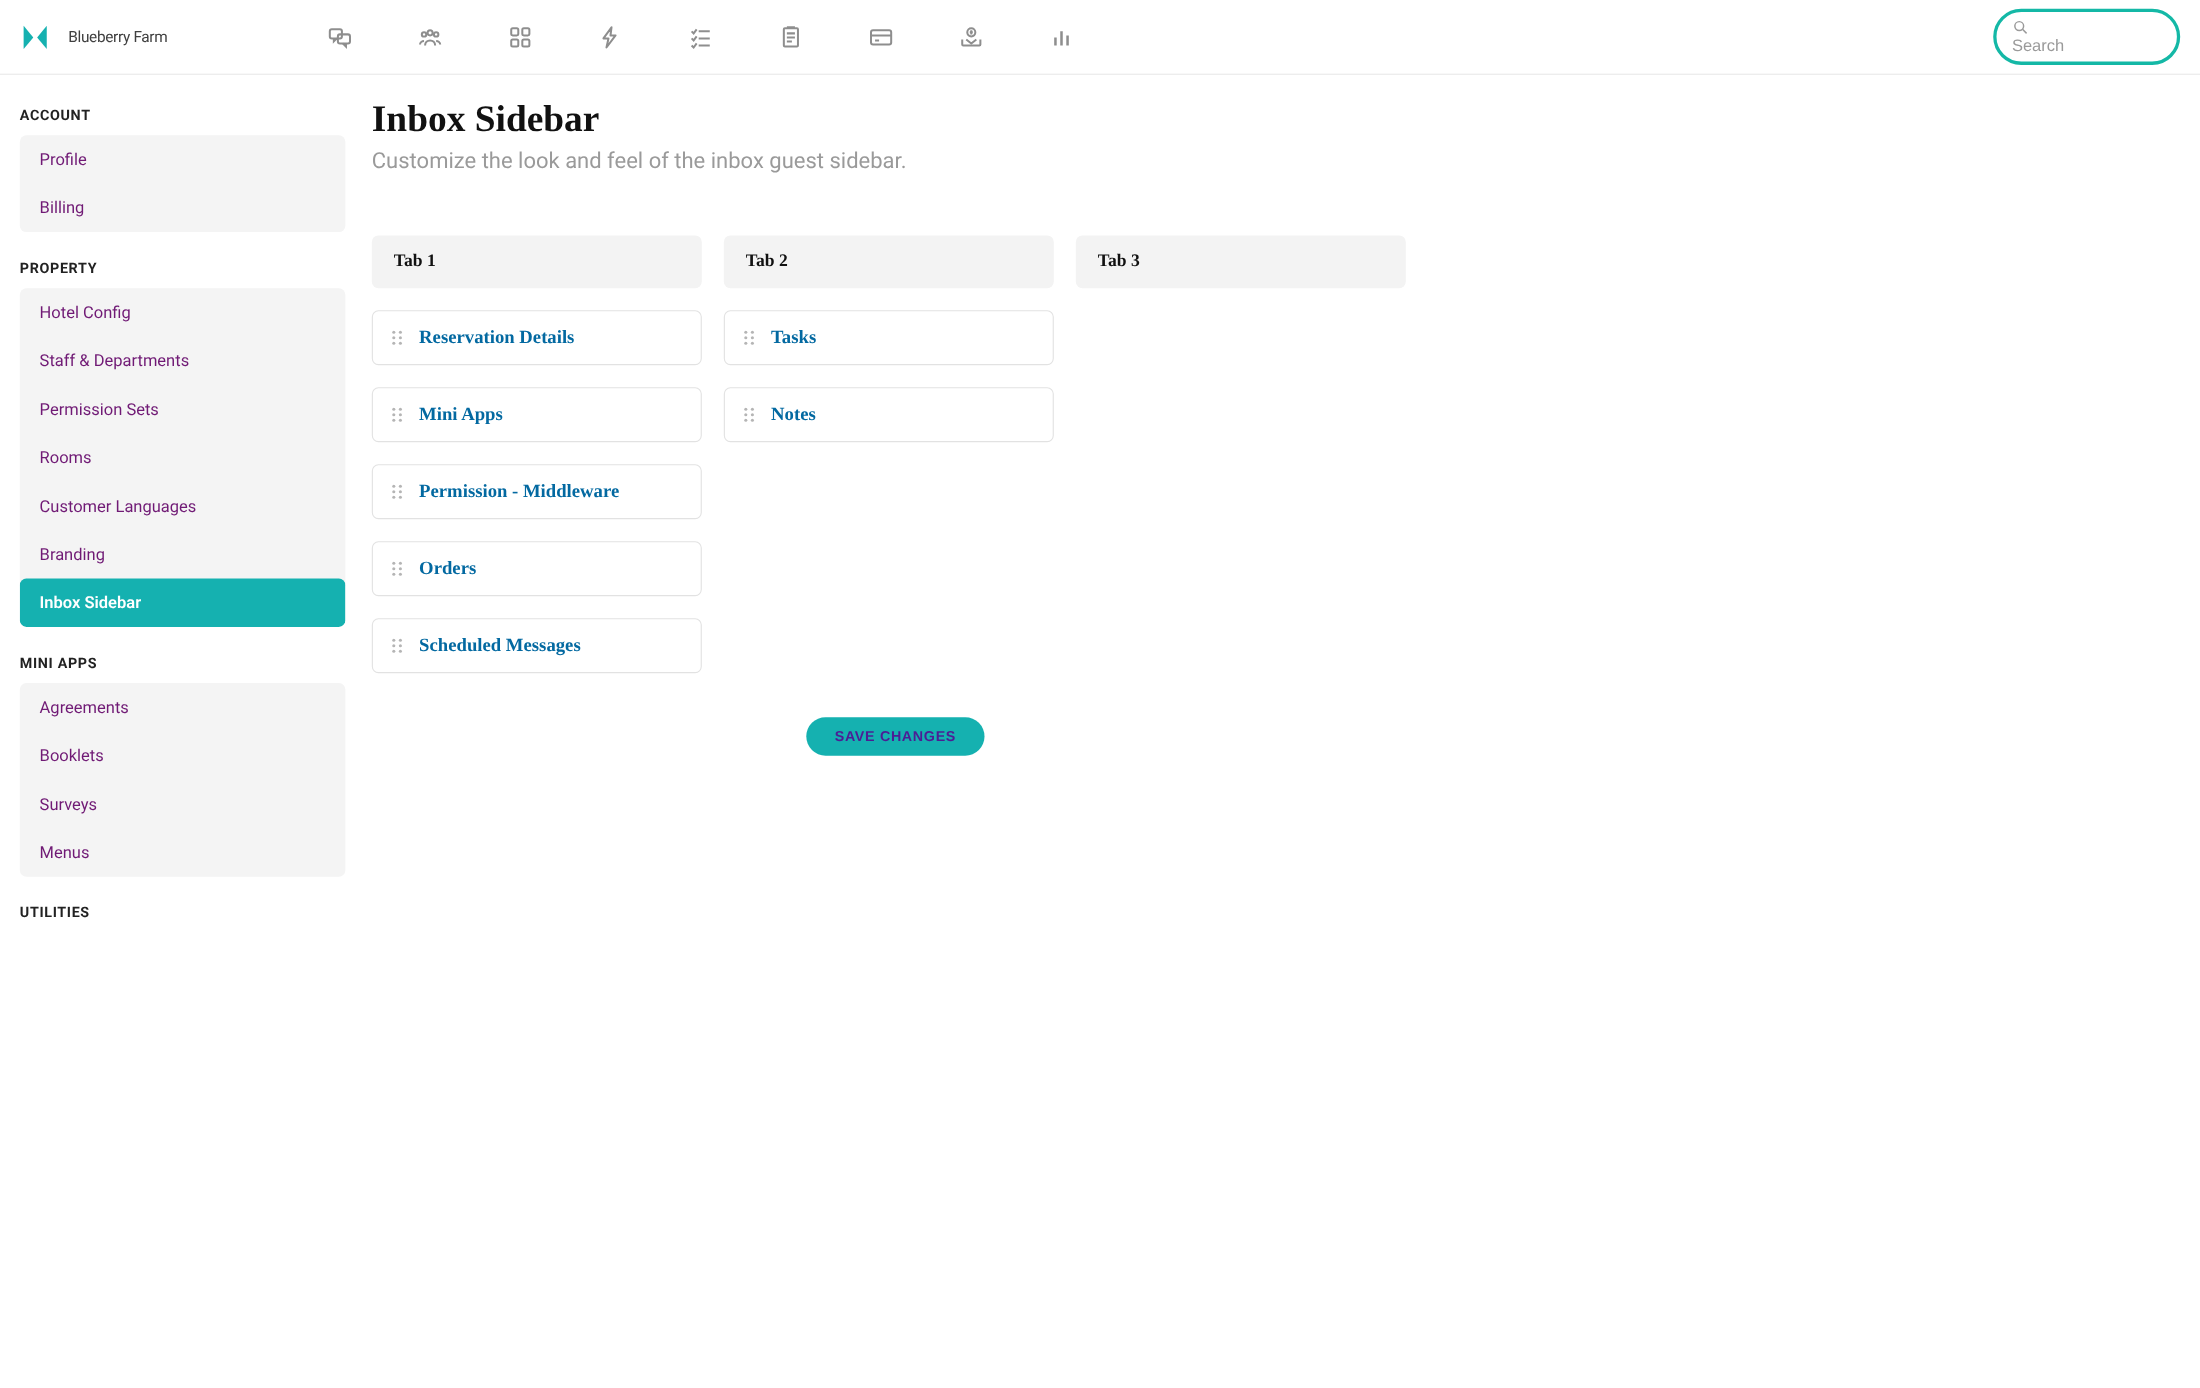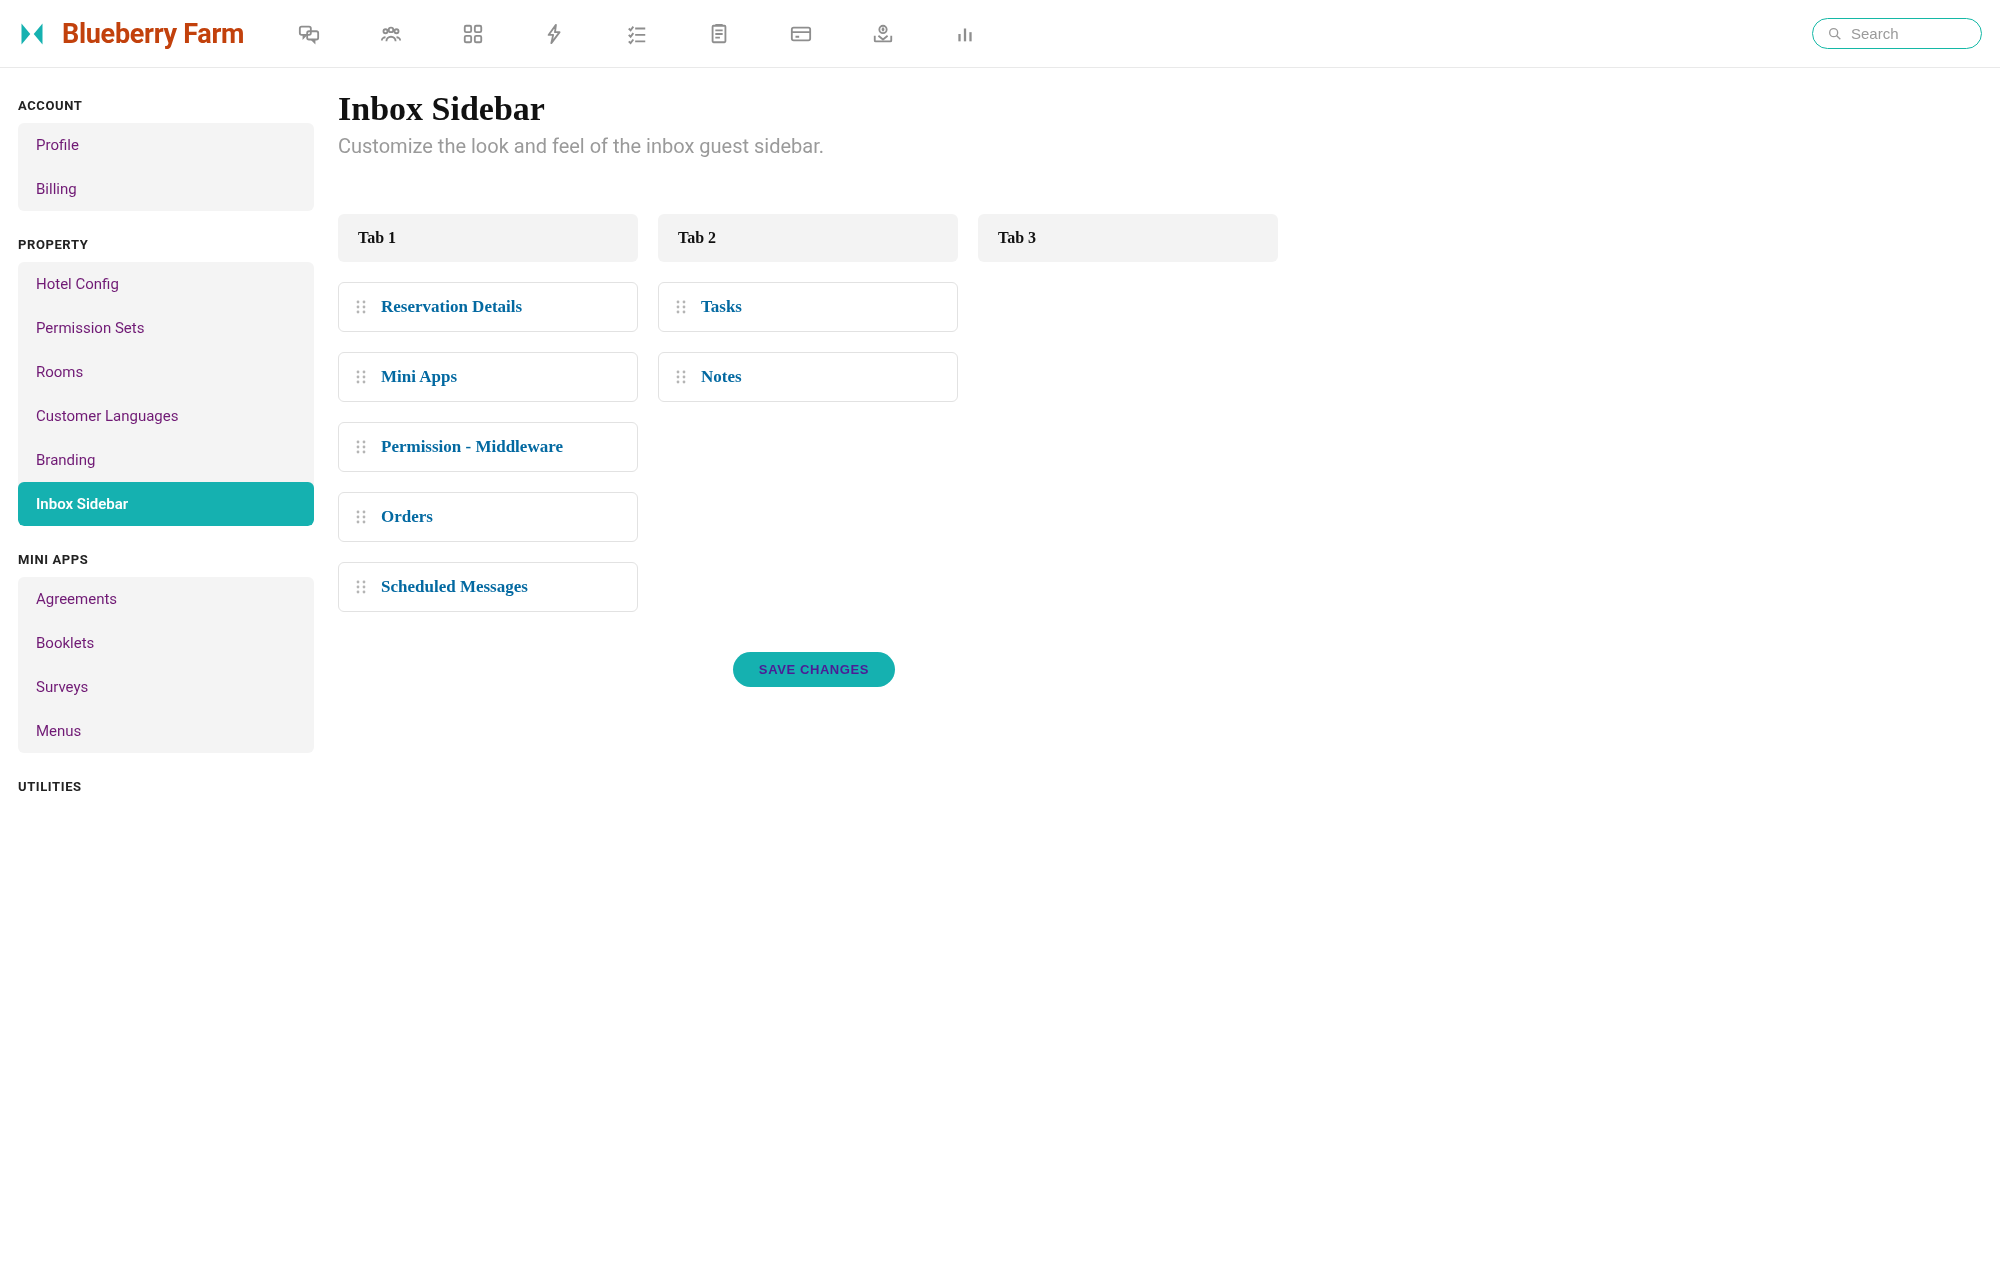--- a/index.html
+++ b/index.html
@@ -19,24 +19,24 @@
     border-bottom: 1px solid #e9e9e9;
   }
   .logo {
     display: flex;
     align-items: center;
     gap: 16px;
     min-width: 260px;
   }
   .logo-mark svg { width: 28px; height: 28px; display:block; }
   .brand-name {
-    font-weight: 700;
-    font-size: 27px;
+    font-weight: 400;
+    font-size: 14px;
     letter-spacing: -0.3px;
-    color: #c2410c;
+    color: #404040;
   }
   .nav-icons {
     display: flex;
     align-items: center;
     gap: 60px;
     margin-left: 20px;
     flex: 1;
   }
   .nav-icon {
     color: #8e8e8e;
@@ -44,26 +44,27 @@
     display: flex;
     align-items: center;
     justify-content: center;
   }
   .nav-icon svg { width: 22px; height: 22px; }
   .search-wrap {
     margin-left: auto;
   }
   .search {
     display: flex;
-    align-items: flex-end;
-    border: 1px solid #14b8a6;
+    align-items: flex-start;
+    border: 3px solid #14b8a6;
     border-radius: 999px;
     padding: 6px 14px;
     width: 170px;
     color: #9a9a9a;
+    flex-direction: column;
   }
   .search svg { width: 16px; height: 16px; margin-right: 8px; flex-shrink:0; }
   .search input {
     border: none;
     outline: none;
     font-size: 15px;
     background: transparent;
     width: 100%;
     color: #333;
   }
@@ -278,20 +279,21 @@
 
     <div class="side-heading">ACCOUNT</div>
     <div class="side-group">
       <a class="side-item"><span>Profile</span></a>
       <a class="side-item"><span>Billing</span></a>
     </div>
 
     <div class="side-heading">PROPERTY</div>
     <div class="side-group">
       <a class="side-item"><span>Hotel Config</span></a>
+      <a class="side-item"><span>Staff &amp; Departments</span></a>
       <a class="side-item"><span>Permission Sets</span></a>
       <a class="side-item"><span>Rooms</span></a>
       <a class="side-item"><span>Customer Languages</span></a>
       <a class="side-item"><span>Branding</span></a>
       <a class="side-item active"><span>Inbox Sidebar</span></a>
     </div>
 
     <div class="side-heading">MINI APPS</div>
     <div class="side-group">
       <a class="side-item"><span>Agreements</span></a>

